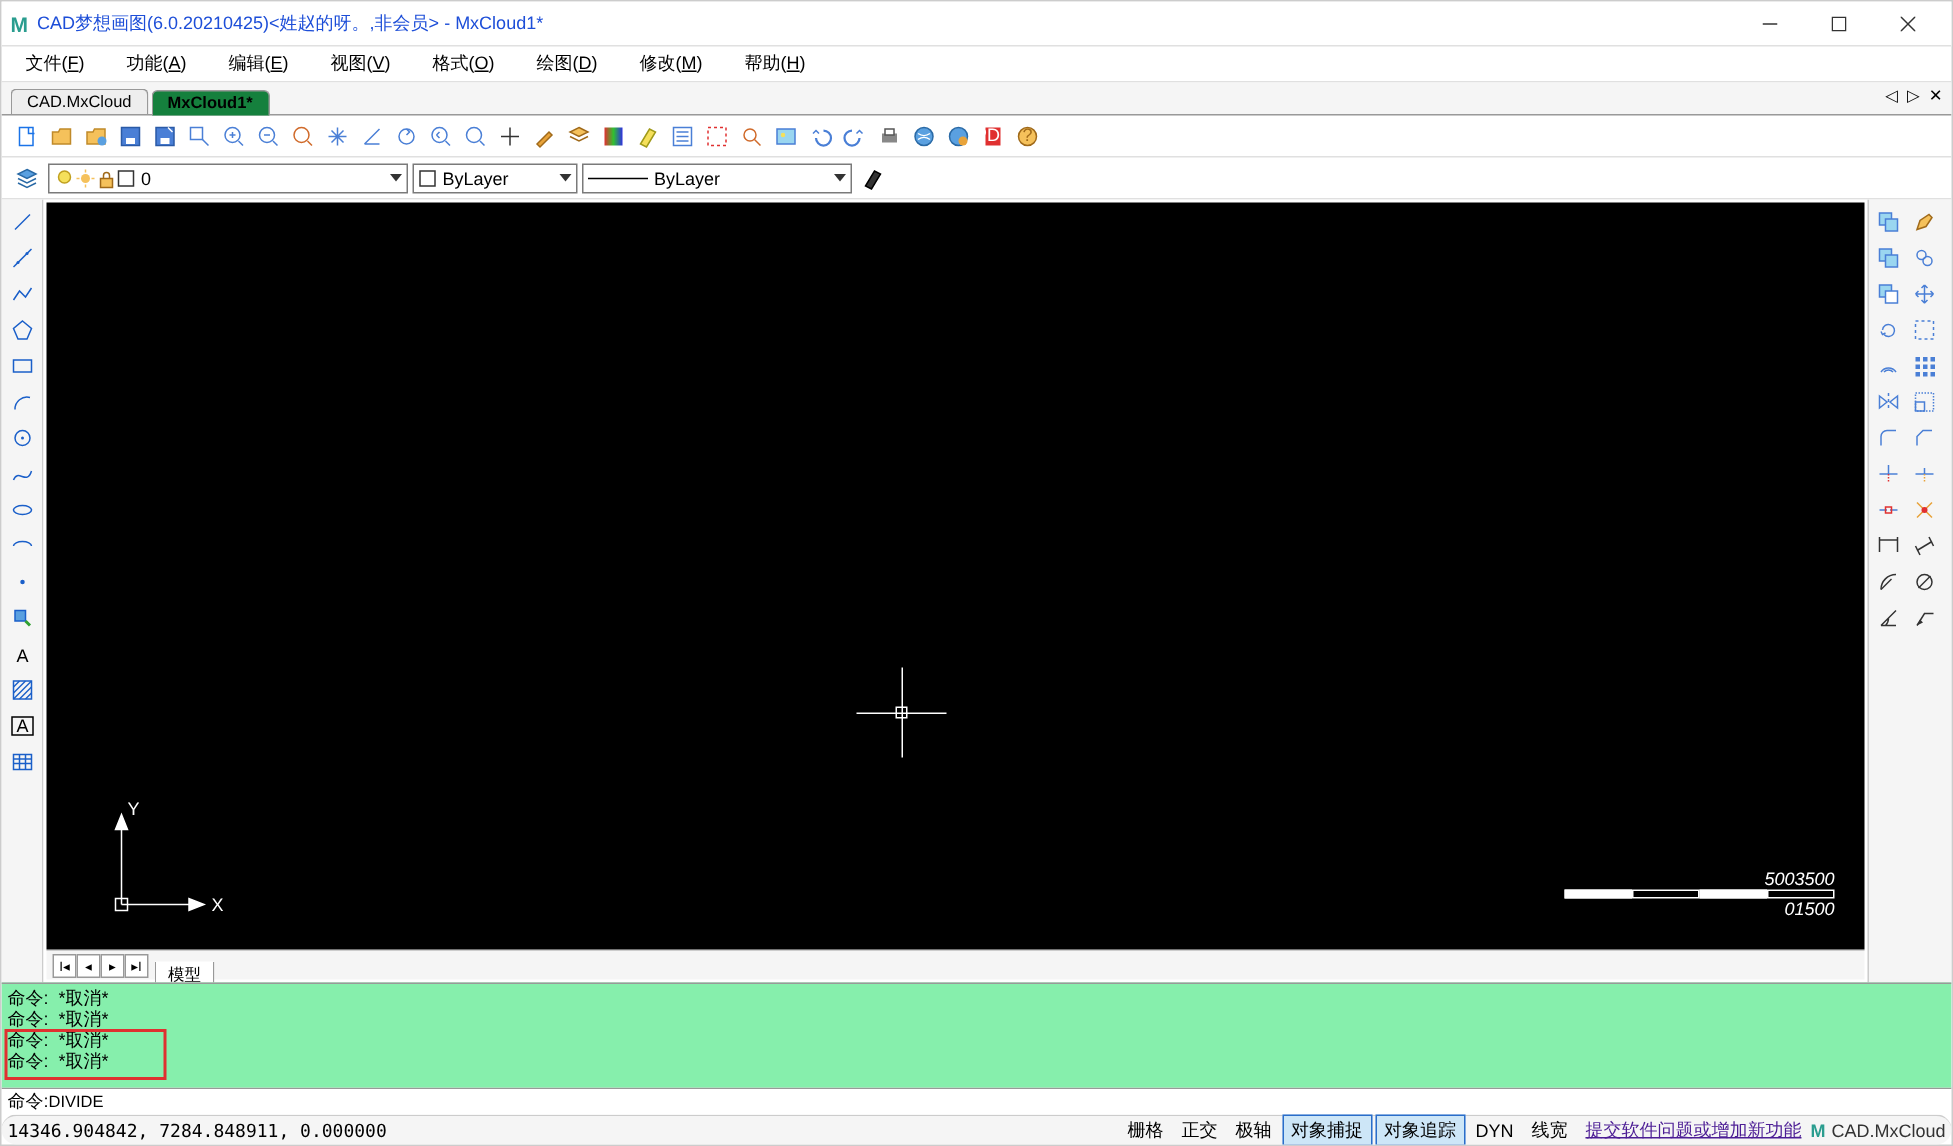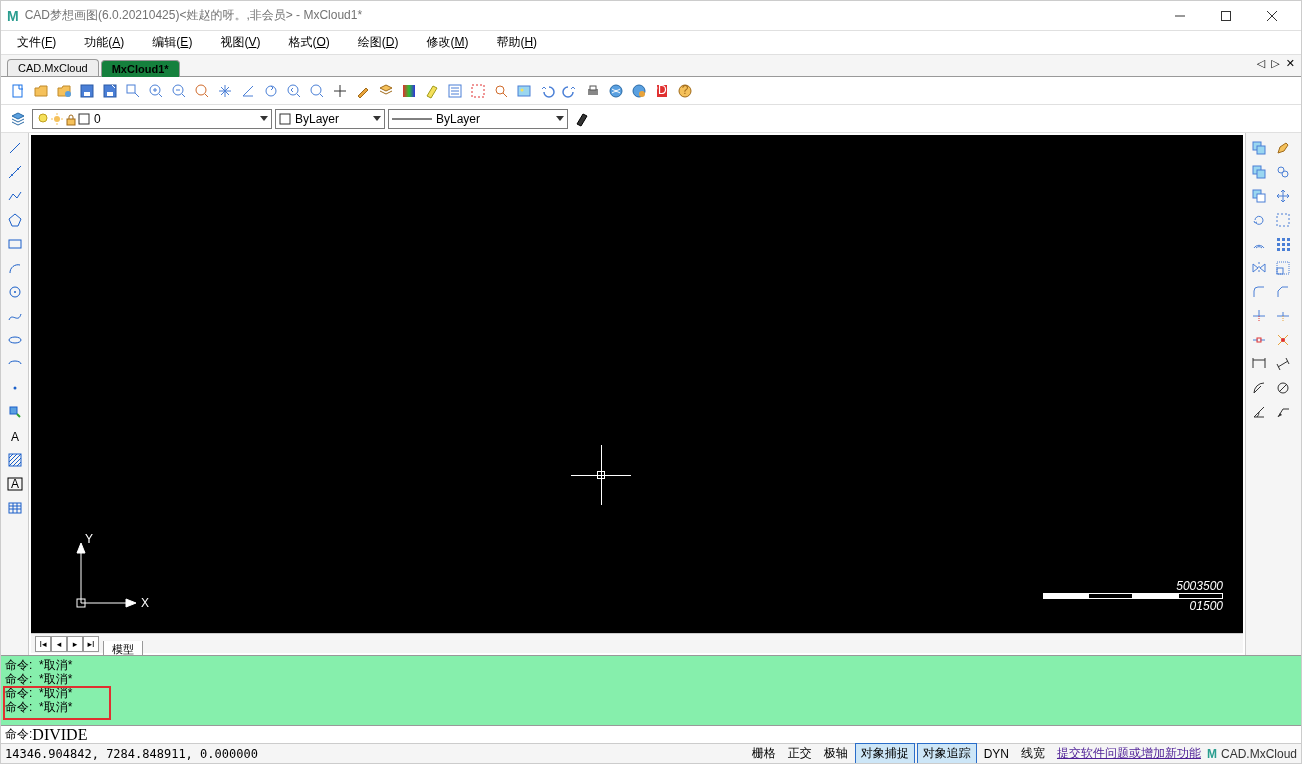--- a/index.html
+++ b/index.html
@@ -1,19 +1,19 @@
 <!DOCTYPE html>
 <html><head>
 <meta charset="utf-8">
 <style>
 * { margin:0; padding:0; box-sizing:border-box; font-family:"Microsoft YaHei","SimSun",Arial,sans-serif; font-size:12px; }
 body { background:#fff; width:1302px; height:764px; overflow:hidden; display:flex; flex-direction:column; border:1px solid #ccc; }
 .titlebar { height:30px; background:#fff; display:flex; align-items:center; padding:0 6px; border-bottom:1px solid #e0e0e0; }
 .titlebar .logo { color:#2a9d8f; font-weight:bold; margin-right:6px; font-size:14px; }
-.titlebar .title { flex:1; color:#737373; }
+.titlebar .title { flex:1; color:#1d4ed8; }
 .titlebar .winbtn { width:46px; height:30px; display:flex; align-items:center; justify-content:center; cursor:pointer; }
 
 .menubar { height:24px; display:flex; align-items:center; padding:0 8px; border-bottom:1px solid #e0e0e0;gap:12px; }
 .menubar .menuitem { padding:2px 8px; cursor:pointer; }
 .menubar .menuitem u { text-decoration:underline; }
 
 .tabbar { height:22px; display:flex; align-items:flex-end; padding:0 6px; background:#f5f5f5; border-bottom:1px solid #999; position:relative; }
 .tabbar .tab { padding:2px 10px; margin-right:2px; background:#eee; border:1px solid #999; border-bottom:none; border-radius:4px 4px 0 0; cursor:pointer; font-size:11px; }
 .tabbar .tab.active { background:#15803d; font-weight:bold; position:relative; top:1px; }
 .tabbar .tabctl { position:absolute; right:4px; top:2px; display:flex; gap:2px; }
@@ -54,23 +54,23 @@
 
 .modeltab { height:20px; display:flex; align-items:center; padding:0 4px; border-top:1px solid #ccc; background:#f5f5f5; }
 .modeltab .nav { display:flex; gap:0; }
 .modeltab .nav span { width:16px; height:16px; display:flex; align-items:center; justify-content:center; border:1px solid #999; cursor:pointer; font-size:9px; background:#fff; }
 .modeltab .mtab { margin-left:4px; padding:1px 8px; background:#fff; border:1px solid #999; border-top:none; border-radius:0 0 4px 4px; font-size:11px;margin-top:12px; }
 
 .cmdlog { height:70px; border-top:1px solid #999; background:#86efac; overflow:hidden; font-family:"SimSun",monospace; font-size:12px; padding:2px 4px; line-height:14px; position:relative; }
 .cmdlog .line { white-space:pre; }
 .cmdlog .hl { position:absolute; border:2px solid #e03030; left:2px; top:30px; width:108px; height:34px; pointer-events:none; }
 .cmdinput { height:18px; border-top:1px solid #999; display:flex; align-items:center; font-family:"SimSun",monospace; padding:0 4px; }
-.cmdinput input { border:none; outline:none; font-family:Liberation Serif, serif; font-size:16px; flex:1; }
-
-.status { height:20px; border-top:1px solid #ccc; display:flex; align-items:center; padding:0 4px; font-size:11px; background:#f5f5f5; }
+.cmdinput input { border:none; outline:none; font-family:Liberation Sans, sans-serif; font-size:11px; flex:1; }
+
+.status { height:20px; border-top:1px solid #ccc; display:flex; align-items:center; padding:0 4px; font-size:11px; background:#f5f5f5;border-radius:10px; }
 .status .coords { flex:1; font-family:monospace; }
 .status .sbtn { padding:1px 5px; margin:0 1px; cursor:pointer; }
 .status .sbtn.on { border:1px solid #2a6dc9; background:#cde6f7; }
 .status .link { color:#4c1d95; text-decoration:underline; cursor:pointer; margin:0 6px; }
 .status .brand { color:#333; display:flex; align-items:center; gap:4px; }
 
 svg { display:block; }
 </style>
 </head>
 <body>

